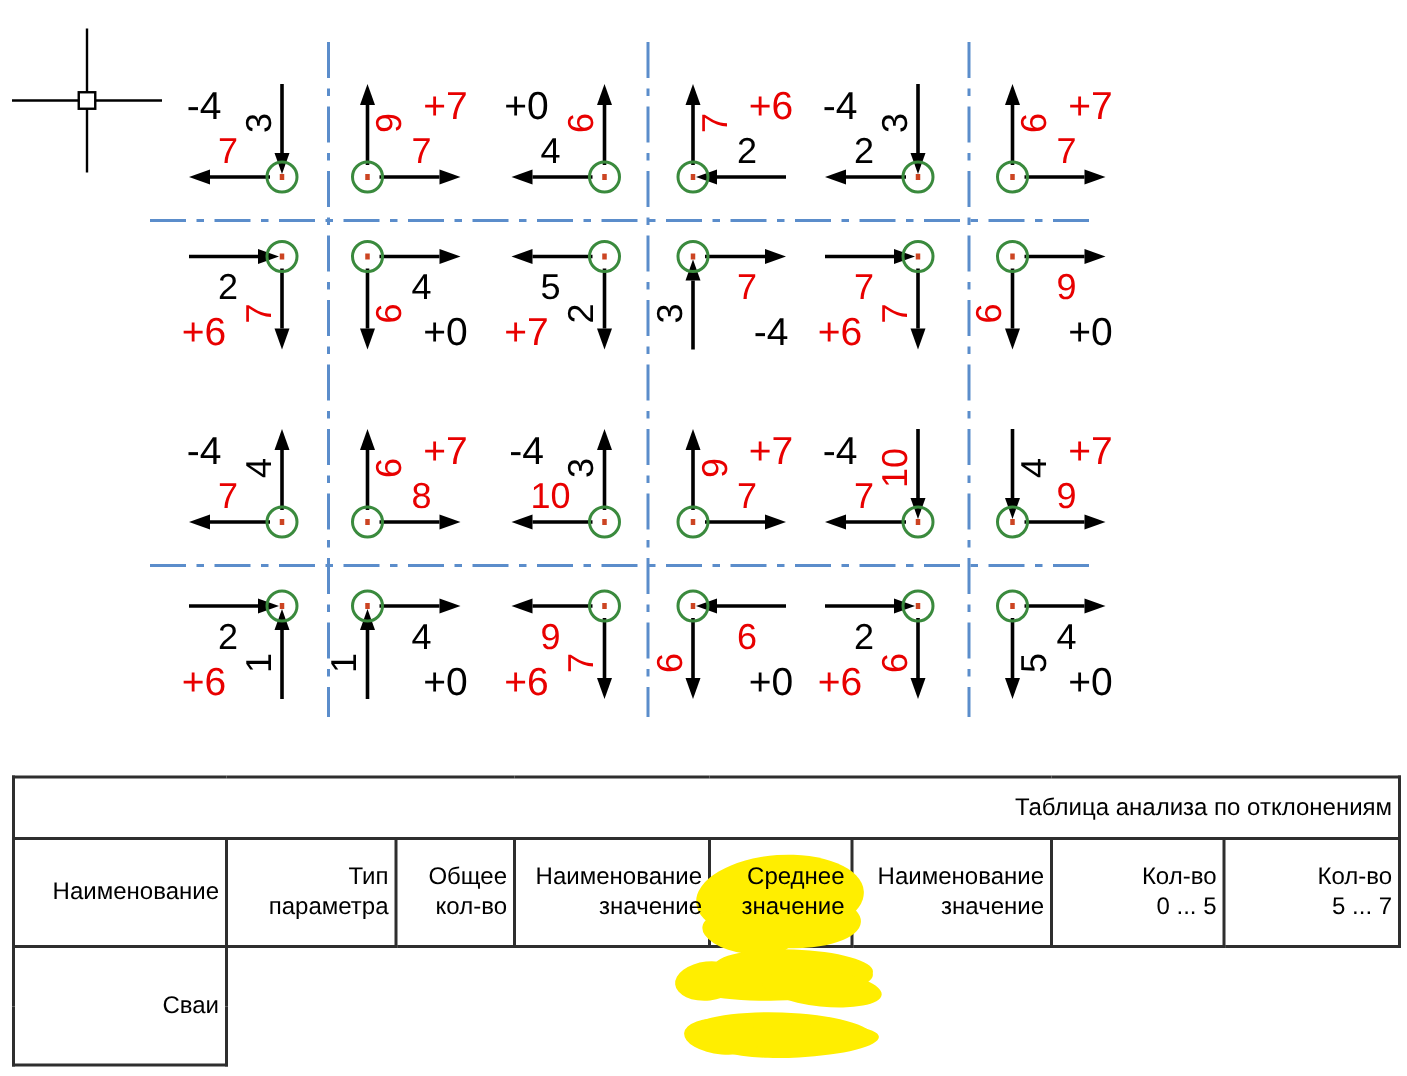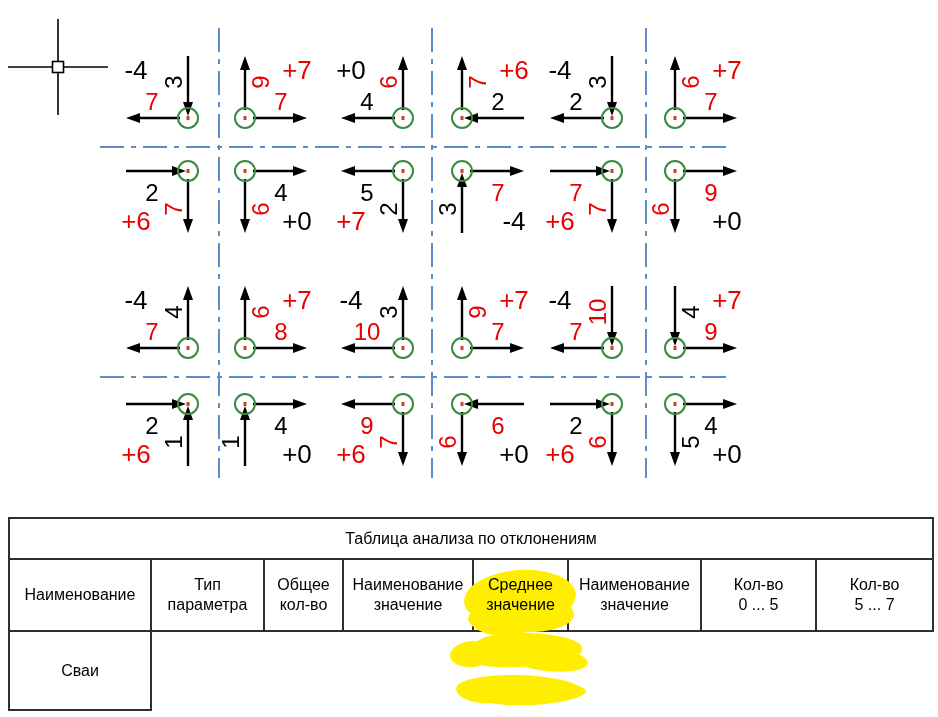--- a/index.html
+++ b/index.html
@@ -8,21 +8,21 @@
     font-family:"Liberation Sans", sans-serif;overflow:hidden;
   }
   #plan-svg{position:absolute;left:0;top:0;}
   
   #analysis-table{
     position:absolute;left:8px;top:517px;width:924px;height:192px;
     border-collapse:collapse;table-layout:fixed;background:#ffffff;
     font-family:"Liberation Sans", sans-serif;font-size:16px;color:#000;
   }
   #analysis-table td{
-    border:2px solid #2e2e2e;text-align:center;vertical-align:middle;
+    border:2px solid #2e2e2e;text-align:right;vertical-align:middle;
     padding:0 4px;line-height:1.25;
   }
   #analysis-table td span{position:relative;z-index:2;}
   
   .blob{position:absolute;z-index:1;pointer-events:none;}
   .blob i{position:absolute;background:#ffee00;border-radius:50%;display:block;}
   
   #cursor{position:absolute;left:0;top:0;z-index:3;}
 </style>
 </head>

